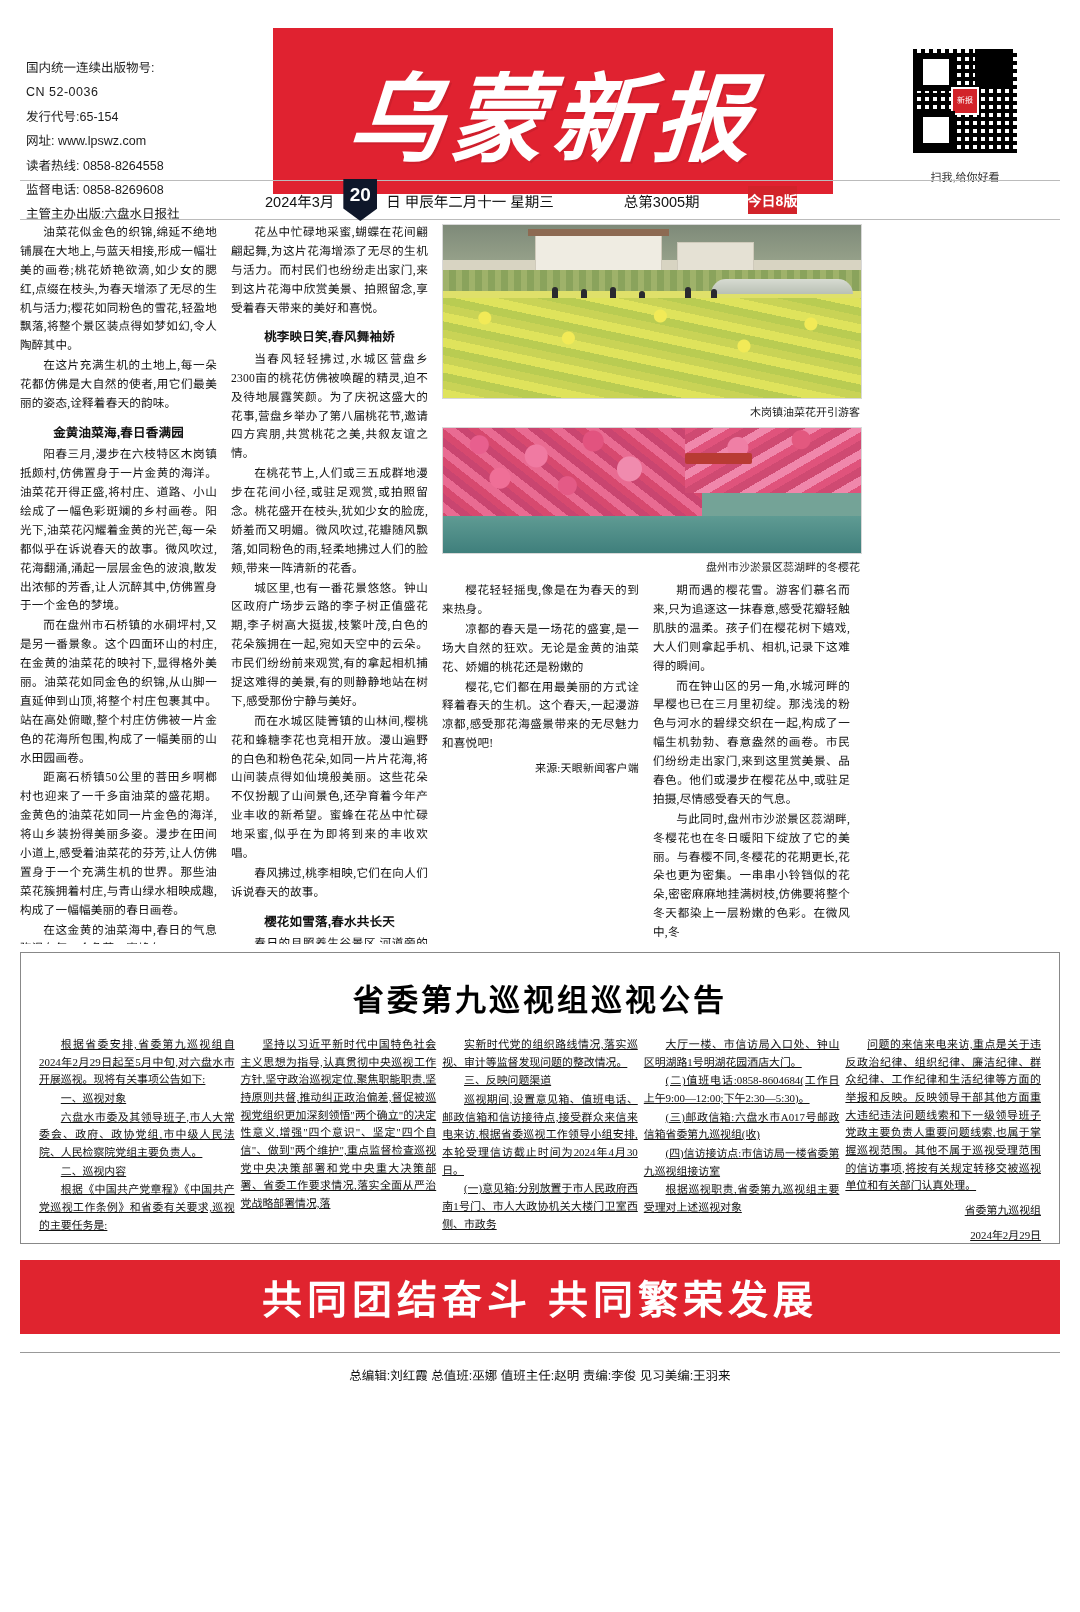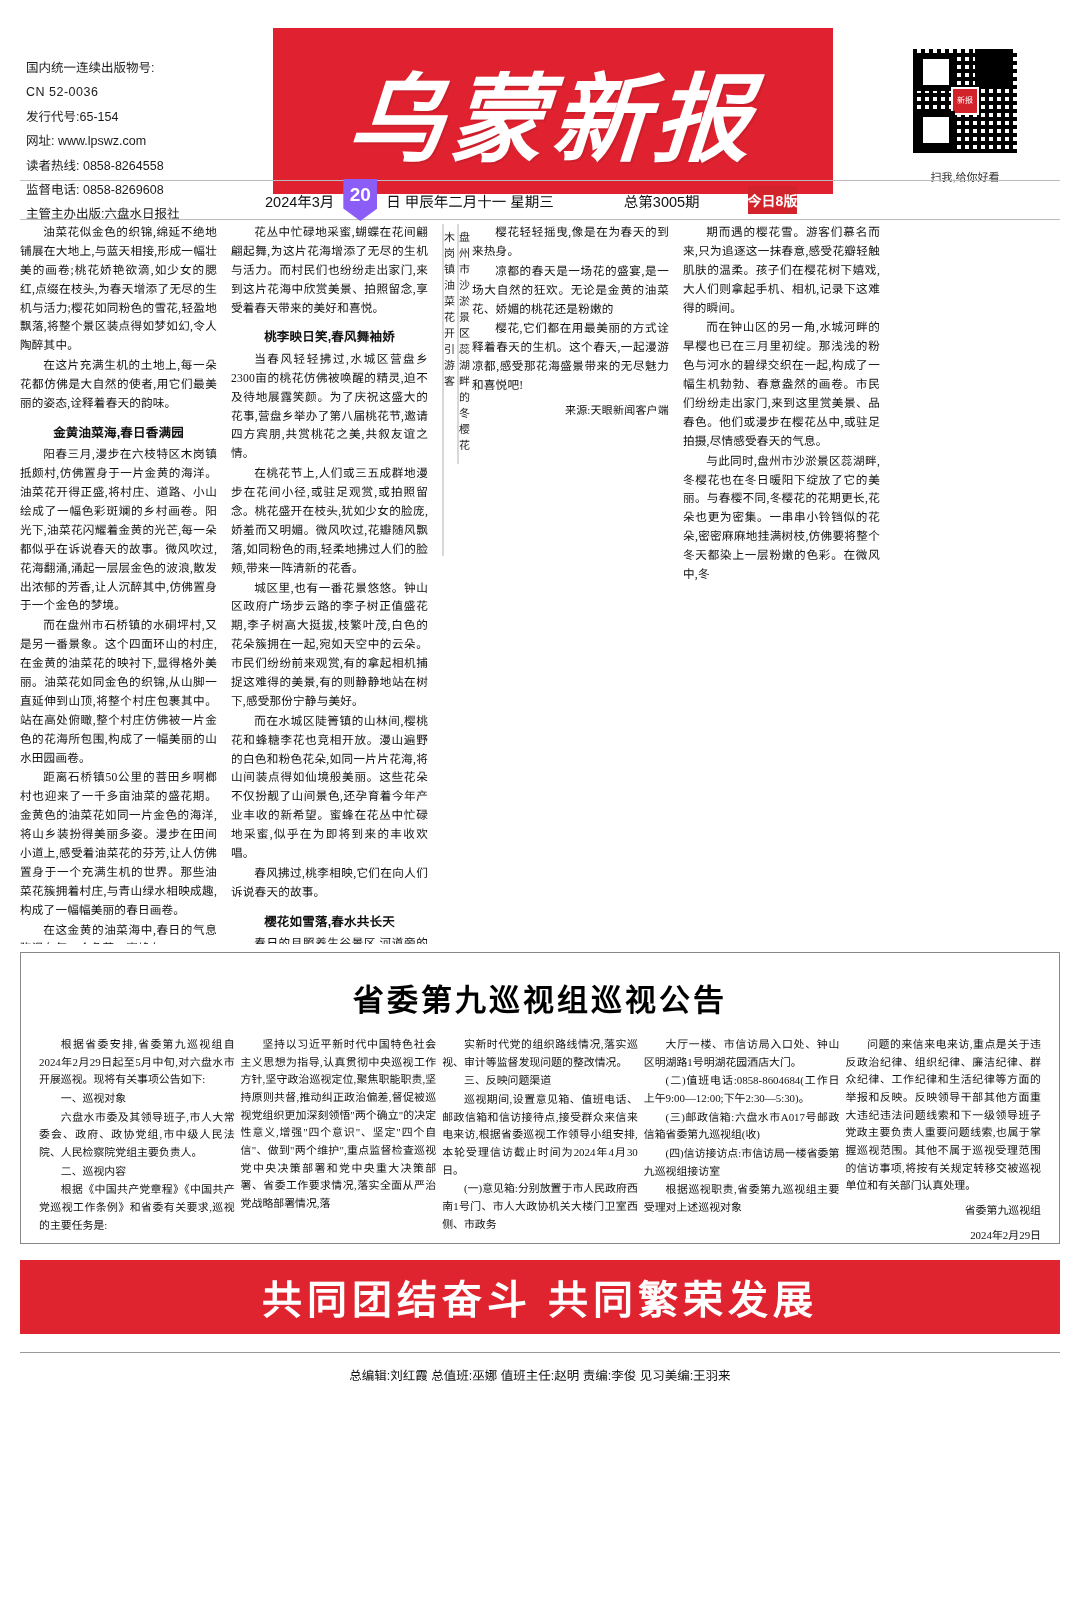--- a/index.html
+++ b/index.html
@@ -81,21 +81,21 @@
     position:relative;
     margin:0 20px;
     border-top:1px solid #bbb;border-bottom:1px solid #bbb;
     height:38px;display:flex;align-items:center;
     font-family:"Liberation Sans","DejaVu Sans",sans-serif;
     font-size:14.5px;
   }
   .dl-left{margin-left:245px;display:flex;align-items:center;gap:4px;white-space:nowrap;}
   .day-badge{
     position:relative;display:inline-flex;align-items:flex-start;justify-content:center;
-    width:34px;height:42px;background:#8b5cf6;color:#fff;
+    width:34px;height:42px;background:#0f172a;color:#fff;
     font-weight:bold;font-size:19px;margin:0 5px;
     padding-top:5px;box-sizing:border-box;
     clip-path:polygon(0 0,100% 0,100% 70%,50% 100%,0 70%);
   }
   .dl-issue{margin-left:70px;white-space:nowrap;}
   .dl-pages{
     margin-left:48px;background:#d2232a;color:#fff;
     padding:4px 0;font-size:14px;font-weight:bold;white-space:nowrap;
   }
 
@@ -131,21 +131,21 @@
   }
   .col p{margin:0 0 1px 0;text-indent:2em;}
   .col h3{
     font-family:"Liberation Sans","DejaVu Sans",sans-serif;
     font-size:12.5px;font-weight:bold;margin:9px 0 3px 0;
     text-align:center;text-indent:0;
   }
   .col .source{text-align:right;text-indent:0;margin-top:6px;font-size:11px;}
 
   
-  .photo-col{width:420px;flex:0 0 420px;display:flex;flex-direction:row;}
+  .photo-col{width:420px;flex:0 0 420px;display:flex;flex-direction:column;}
   .photo{
     width:100%;position:relative;overflow:hidden;
     border:1px solid #d8d8d8;box-sizing:border-box;
   }
   .photo-cap{
     text-align:right;font-size:11px;color:#222;
     margin:4px 2px 8px 0;
     font-family:"Liberation Sans","DejaVu Sans",sans-serif;
   }
   
@@ -199,21 +199,21 @@
     margin:8px 20px 0 20px;
     border:1px solid #888;
     padding:16px 18px 12px 18px;
     box-sizing:border-box;height:292px;
   }
   .announce h2{
     text-align:center;margin:6px 0 16px 0;
     font-family:"Liberation Sans","DejaVu Sans",sans-serif;
     font-size:31px;font-weight:bold;letter-spacing:3px;color:#000;
   }
-  .announce-cols{display:flex;gap:6px;}
+  .announce-cols{display:flex;gap:6px;text-decoration:underline;}
   .acol{
     flex:1 1 0;font-size:10.9px;line-height:1.62;text-align:justify;
     font-family:"Liberation Serif","DejaVu Serif",serif;
   }
   .acol p{margin:0 0 1px 0;text-indent:2em;}
   .acol .sig{text-align:right;text-indent:0;margin-top:7px;}
 
   
   .slogan{
     margin:16px 20px 0 20px;

